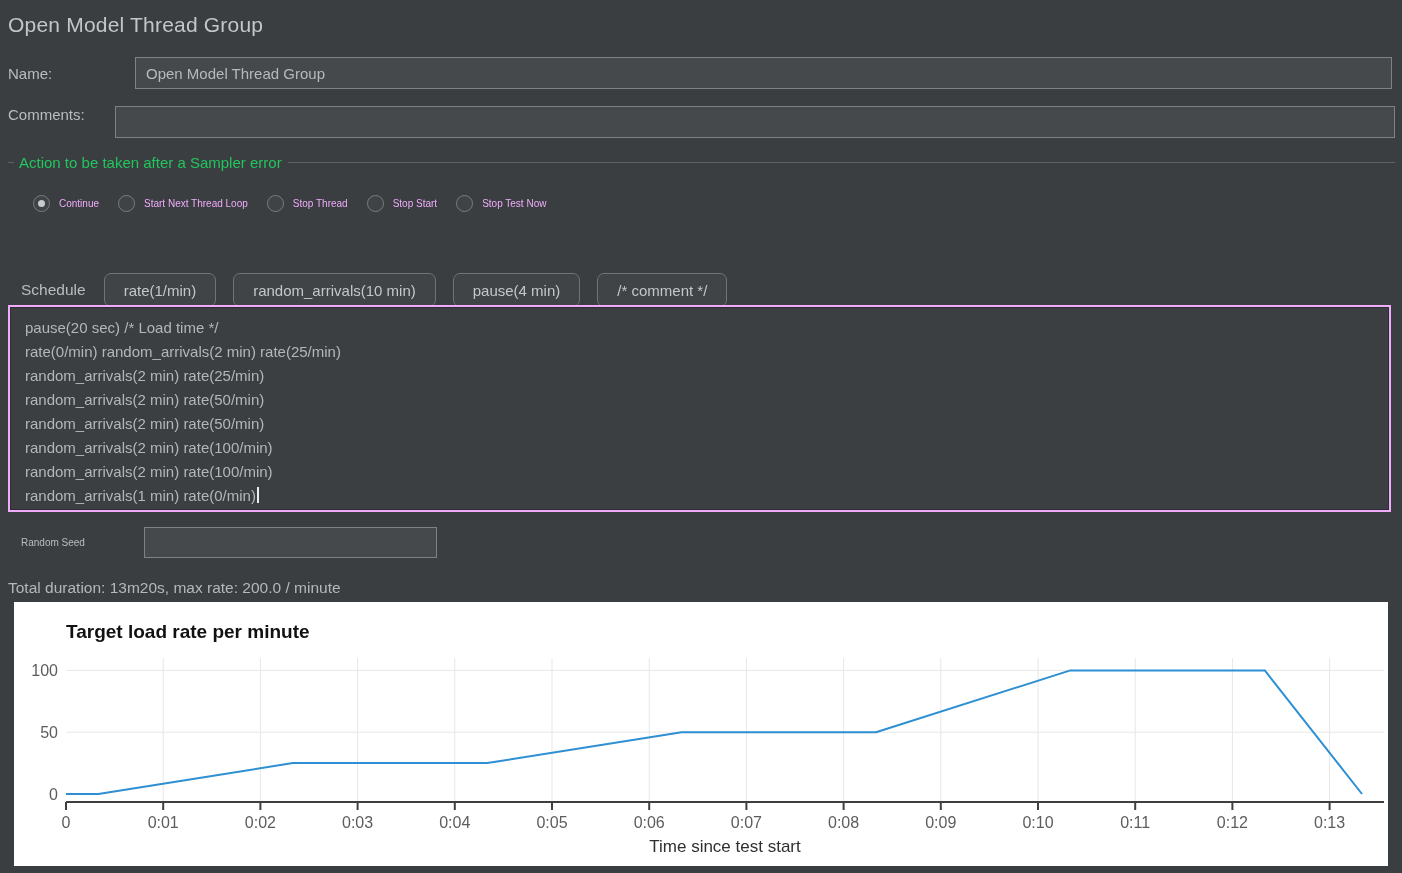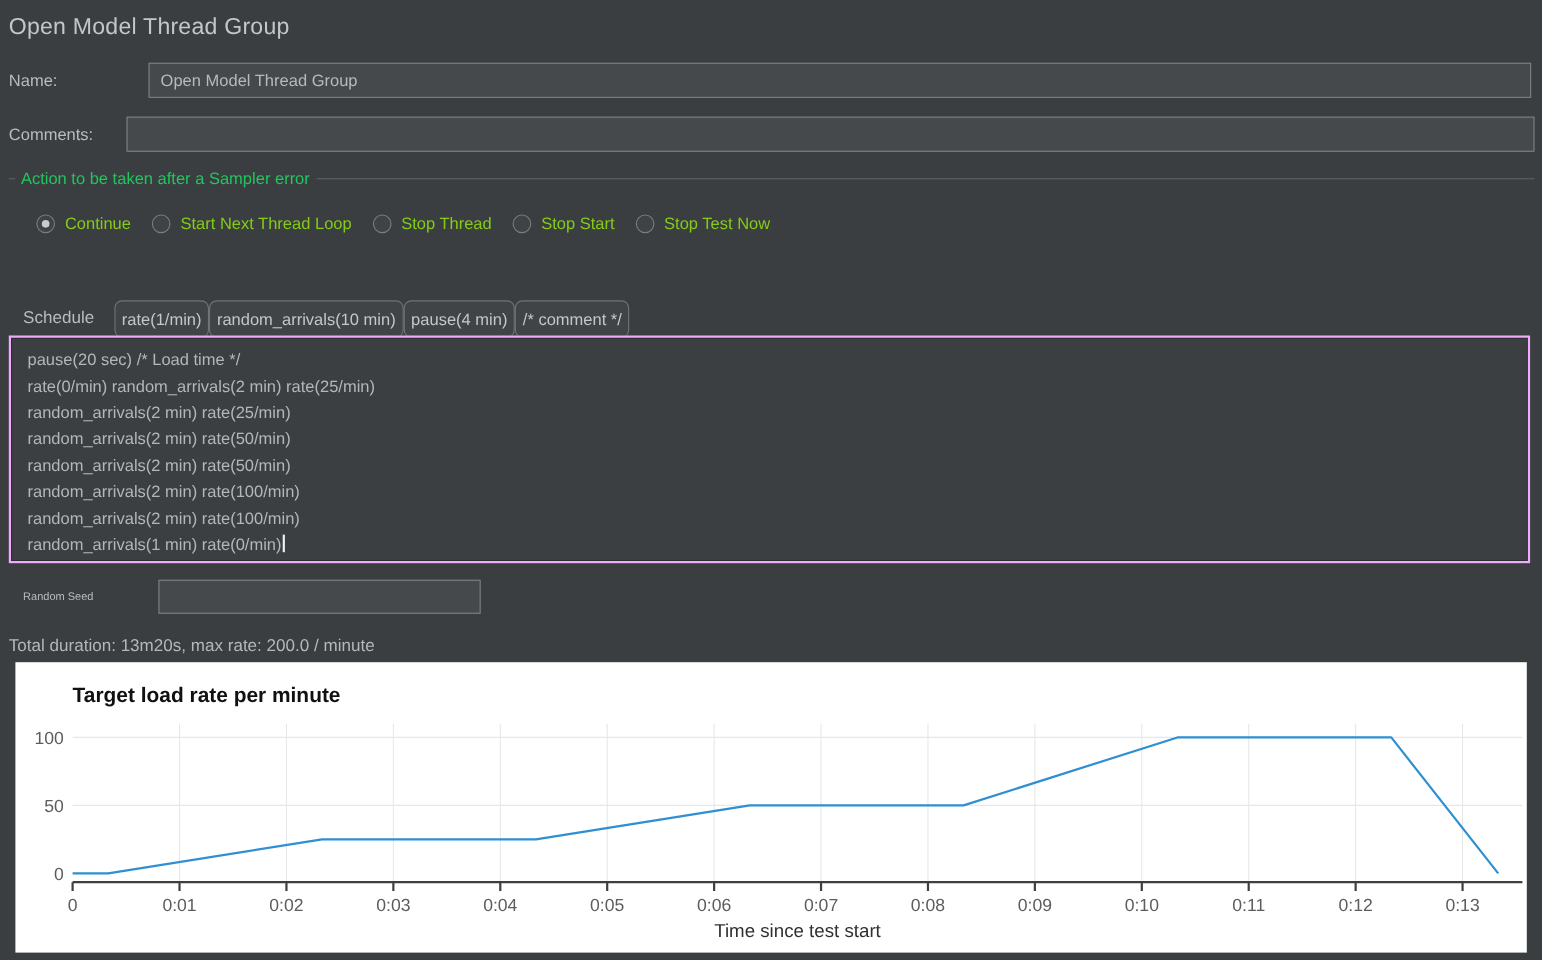--- a/index.html
+++ b/index.html
@@ -14,21 +14,21 @@
 
   .page-title {
     position:absolute; left:8px; top:13px;
     font-size:21px; color:#c3c7c9; letter-spacing:.2px;
   }
 
   .lbl { color:#b9bdbf; font-size:15px; }
 
   .row-name    { position:absolute; left:8px;  top:57px;  width:1384px; height:32px; display:flex; align-items:center;gap:20px; }
   .row-name .lbl { width:107px; }
-  .row-comments{ position:absolute; left:8px;  top:106px; width:1387px; height:32px; display:flex; align-items:center; }
+  .row-comments{ position:absolute; left:8px;  top:106px; width:1387px; height:32px; display:flex; align-items:flex-start; }
   .row-comments .lbl { width:107px; }
 
   .field {
     background:#46494b; border:1px solid #7e8284; color:#b6babc;
     font-size:15px; padding:0 10px; height:32px;
     font-family:"Liberation Sans", sans-serif; outline:none;
   }
   .grow { flex:1; }
 
   .legend-row {
@@ -45,29 +45,29 @@
   }
   .radio { display:flex; align-items:center; gap:9px; cursor:default; }
   .rb {
     width:17px; height:17px; border-radius:50%;
     border:1px solid #7a7e80; background:#3f4345; position:relative; flex:none;
   }
   .radio.checked .rb::after {
     content:""; position:absolute; left:4px; top:4px; width:7px; height:7px;
     border-radius:50%; background:#c7cbcd;
   }
-  .rlabel { color:#84cc16; font-size:15px; white-space:nowrap; }
+  .rlabel { color:#f0abfc; font-size:10px; white-space:nowrap; }
 
   .schedule-row {
     position:absolute; left:21px; top:273px; height:34px;
     display:flex; align-items:center;
   }
   .schedule-row .lbl { font-size:15.5px; margin-right:18px; }
   .sched-btn {
-    height:34px; padding:0 6px; margin-right:0;
+    height:34px; padding:0 19px; margin-right:17px;
     background:#404446; border:1px solid #6f7375; border-radius:7px;
     color:#c3c7c9; font-size:15px; font-family:"Liberation Sans", sans-serif;
     white-space:nowrap; cursor:default;
   }
 
   .editor {
     position:absolute; left:8px; top:305px; width:1383px; height:207px;
     background:#3b3f41; border:2px solid #f0abfc;
     box-shadow: inset 0 0 0 1px #2c2f31;
     padding:9px 12px 0 15px; overflow:hidden;

